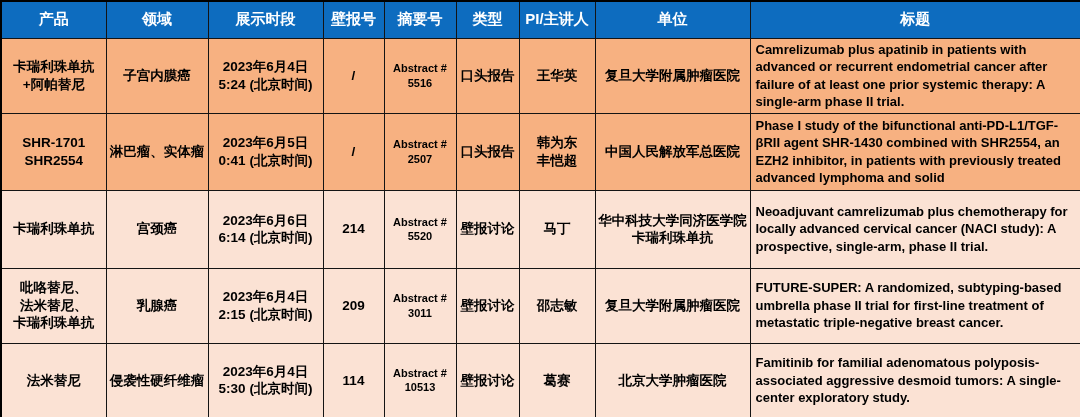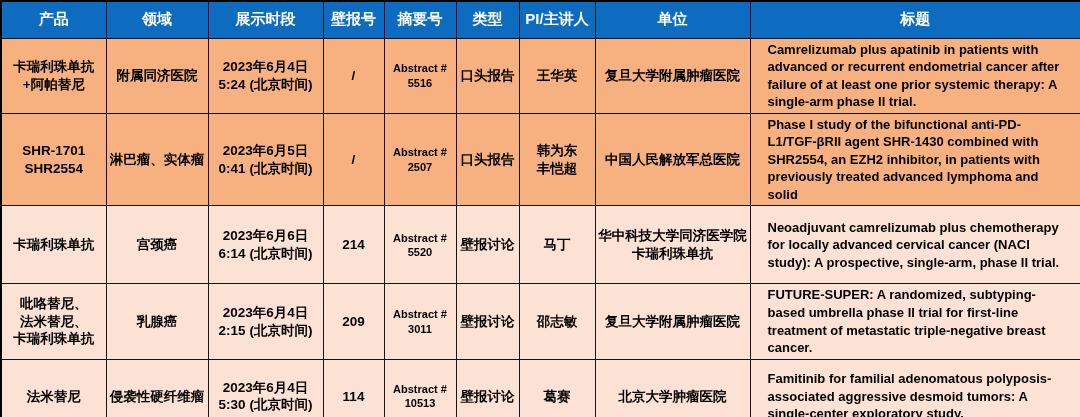--- a/index.html
+++ b/index.html
@@ -55,21 +55,21 @@
   tbody tr.row-light{background:var(--row-light,#FBE2D4);}
   tbody tr:nth-child(1){height:75px;}
   tbody tr:nth-child(2){height:77px;}
   tbody tr:nth-child(3){height:78px;}
   tbody tr:nth-child(4){height:75px;}
   tbody tr:nth-child(5){height:75px;}
   td.col-title{
     text-align:left;
     font-size:13px;
     line-height:1.35;
-    padding:2px 17px;
+    padding:2px 5px;
     white-space:normal;
   }
   td.col-abstract_no{font-size:11px;}
 </style>
 </head>
 <body>
 
 <table>
   <colgroup>
     <col>
@@ -92,21 +92,21 @@
         <th class="col-type">类型</th>
         <th class="col-pi">PI/主讲人</th>
         <th class="col-institution">单位</th>
         <th class="col-title">标题</th>
       </tr>
   </thead>
   <tbody>
       <tr class="row-dark">
         <td class="col-product">卡瑞利珠单抗
 +阿帕替尼</td>
-        <td class="col-field">附属同济医院</td>
+        <td class="col-field">子宫内膜癌</td>
         <td class="col-time">2023年6月4日
 5:24 (北京时间)</td>
         <td class="col-poster_no">/</td>
         <td class="col-abstract_no">Abstract #
 5516</td>
         <td class="col-type">口头报告</td>
         <td class="col-pi">王华英</td>
         <td class="col-institution">复旦大学附属肿瘤医院</td>
         <td class="col-title">Camrelizumab plus apatinib in patients with advanced or recurrent endometrial cancer after failure of at least one prior systemic therapy: A single-arm phase II trial.</td>
       </tr>

